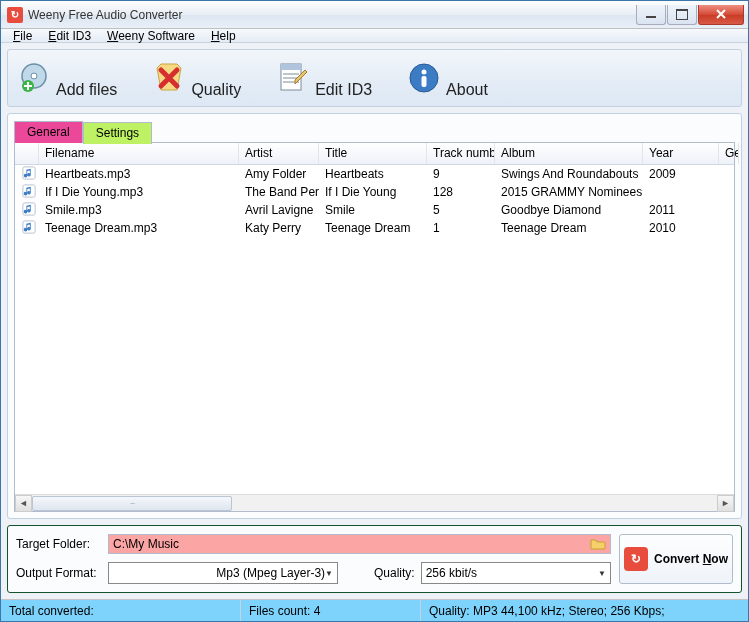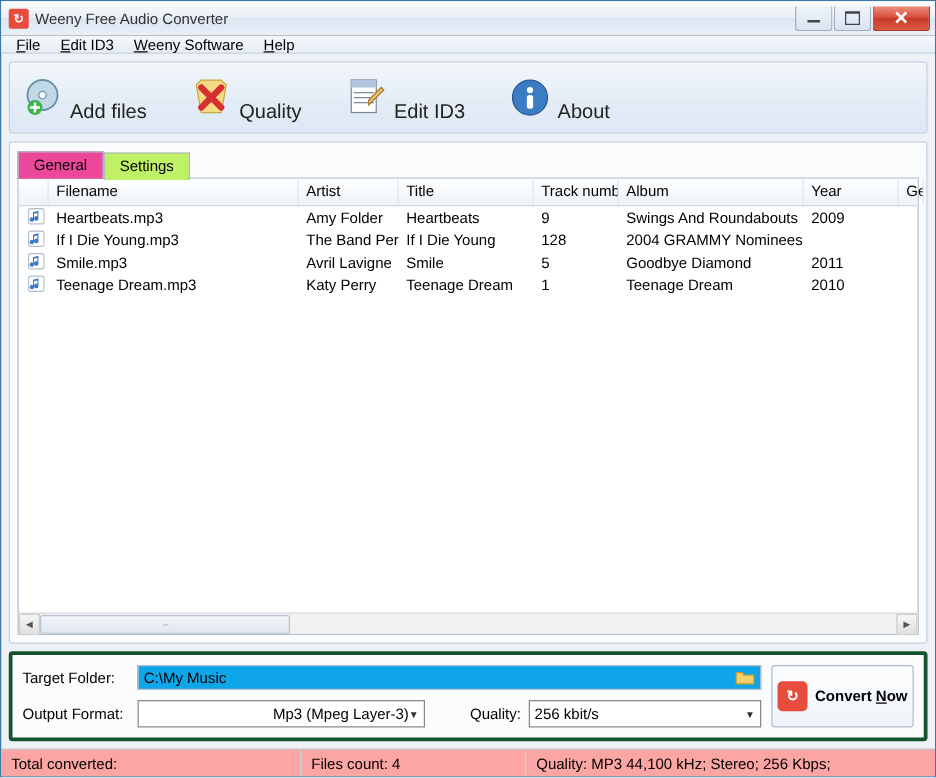--- a/index.html
+++ b/index.html
@@ -39,32 +39,32 @@
 .c-genre { width: 20px; flex: none; }
 .list-body { flex: 1; overflow: hidden; }
 .row { height: 18px; display: flex; align-items: center; }
 .row .col { border: none; padding: 1px 6px; }
 .music-icon { width: 16px; height: 16px; display: inline-flex; align-items: center; justify-content: center; }
 .hscroll { height: 17px; background: #f1f1f1; border-top: 1px solid #ddd; display: flex; align-items: center; }
 .hscroll-btn { width: 17px; height: 17px; background: linear-gradient(#f6f6f6,#e0e0e0); border: 1px solid #ccc; display: flex; align-items: center; justify-content: center; font-size: 9px; color: #555; }
 .hscroll-track { flex: 1; height: 17px; position: relative; }
 .hscroll-thumb { position: absolute; left: 0; width: 200px; height: 15px; top: 1px; background: linear-gradient(#f4f6fa,#dfe6ef); border: 1px solid #b9c5d4; border-radius: 2px; display: flex; align-items: center; justify-content: center; }
 .hscroll-thumb::after { content: "∙∙∙"; color: #9aa; letter-spacing: -1px; font-size: 9px; }
-.bottom-panel { margin: 0 6px 6px 6px; border: 3px solid #14532d; border-radius: 3px; background: #fafcfe; padding: 8px; display: flex; gap: 8px; align-items: stretch; }
+.bottom-panel { margin: 0 6px 6px 6px; border: 1px solid #14532d; border-radius: 3px; background: #fafcfe; padding: 8px; display: flex; gap: 8px; align-items: stretch; }
 .bottom-left { flex: 1; display: flex; flex-direction: column; gap: 8px; }
 .field-row { display: flex; align-items: center; gap: 6px; }
 .field-label { width: 86px; }
-.text-input { height: 20px; border: 1px solid #b0bccb; background: #0ea5e9; padding: 0 4px; display: flex; align-items: center; justify-content: space-between; }
+.text-input { height: 20px; border: 1px solid #b0bccb; background: #fca5a5; padding: 0 4px; display: flex; align-items: center; justify-content: space-between; }
 .folder-in { flex: 1; display: flex; align-items: center; }
 .folder-in .open-icon { width: 16px; height: 16px; }
 .combo { height: 22px; border: 1px solid #888; background: #fff; display: flex; align-items: center; padding: 0 4px; justify-content: space-between; }
 .combo .chev { font-size: 8px; color: #333; }
 .convert-btn { width: 114px; border: 1px solid #b0bccb; border-radius: 3px; background: linear-gradient(#fdfefe,#eef3f9); display: flex; align-items: center; justify-content: center; gap: 6px; font-weight: bold; cursor: default; }
 .convert-icon { width: 24px; height: 24px; background: #e74c3c; border-radius: 4px; display: flex; align-items: center; justify-content: center; color: #fff; font-weight: bold; }
-.statusbar { height: 22px; background: #fca5a5; border-top: 1px solid #c4c4c4; display: flex; align-items: center; }
+.statusbar { height: 22px; background: #7dd3fc; border-top: 1px solid #c4c4c4; display: flex; align-items: center; }
 .status-cell { padding: 0 8px; border-right: 1px solid #c8d2dd; height: 100%; display: flex; align-items: center; }
 .status-cell.sc1 { width: 240px; }
 .status-cell.sc2 { width: 180px; }
 .status-cell.sc3 { flex: 1; border-right: none; }
 </style>
 </head>
 <body>
 
 <div class="window">
 
@@ -169,21 +169,21 @@
             <div class="col c-icon"><span class="music-icon">
                 <svg width="14" height="14" viewBox="0 0 16 16">
                   <rect x="1" y="1" width="14" height="14" rx="2" fill="#fff" stroke="#b0bccb"></rect>
                   <path d="M10 3v7a2 2 0 11-1-1.7V5l-3 .6V11a2 2 0 11-1-1.7V4.4z" fill="#3b7cc4"></path>
                 </svg>
               </span></div>
             <div class="col c-file">If I Die Young.mp3</div>
             <div class="col c-artist">The Band Perry</div>
             <div class="col c-title">If I Die Young</div>
             <div class="col c-track">128</div>
-            <div class="col c-album">2004 GRAMMY Nominees</div>
+            <div class="col c-album">2015 GRAMMY Nominees</div>
             <div class="col c-year"></div>
             <div class="col c-genre"></div>
           </div>
           <div class="row">
             <div class="col c-icon"><span class="music-icon">
                 <svg width="14" height="14" viewBox="0 0 16 16">
                   <rect x="1" y="1" width="14" height="14" rx="2" fill="#fff" stroke="#b0bccb"></rect>
                   <path d="M10 3v7a2 2 0 11-1-1.7V5l-3 .6V11a2 2 0 11-1-1.7V4.4z" fill="#3b7cc4"></path>
                 </svg>
               </span></div>

